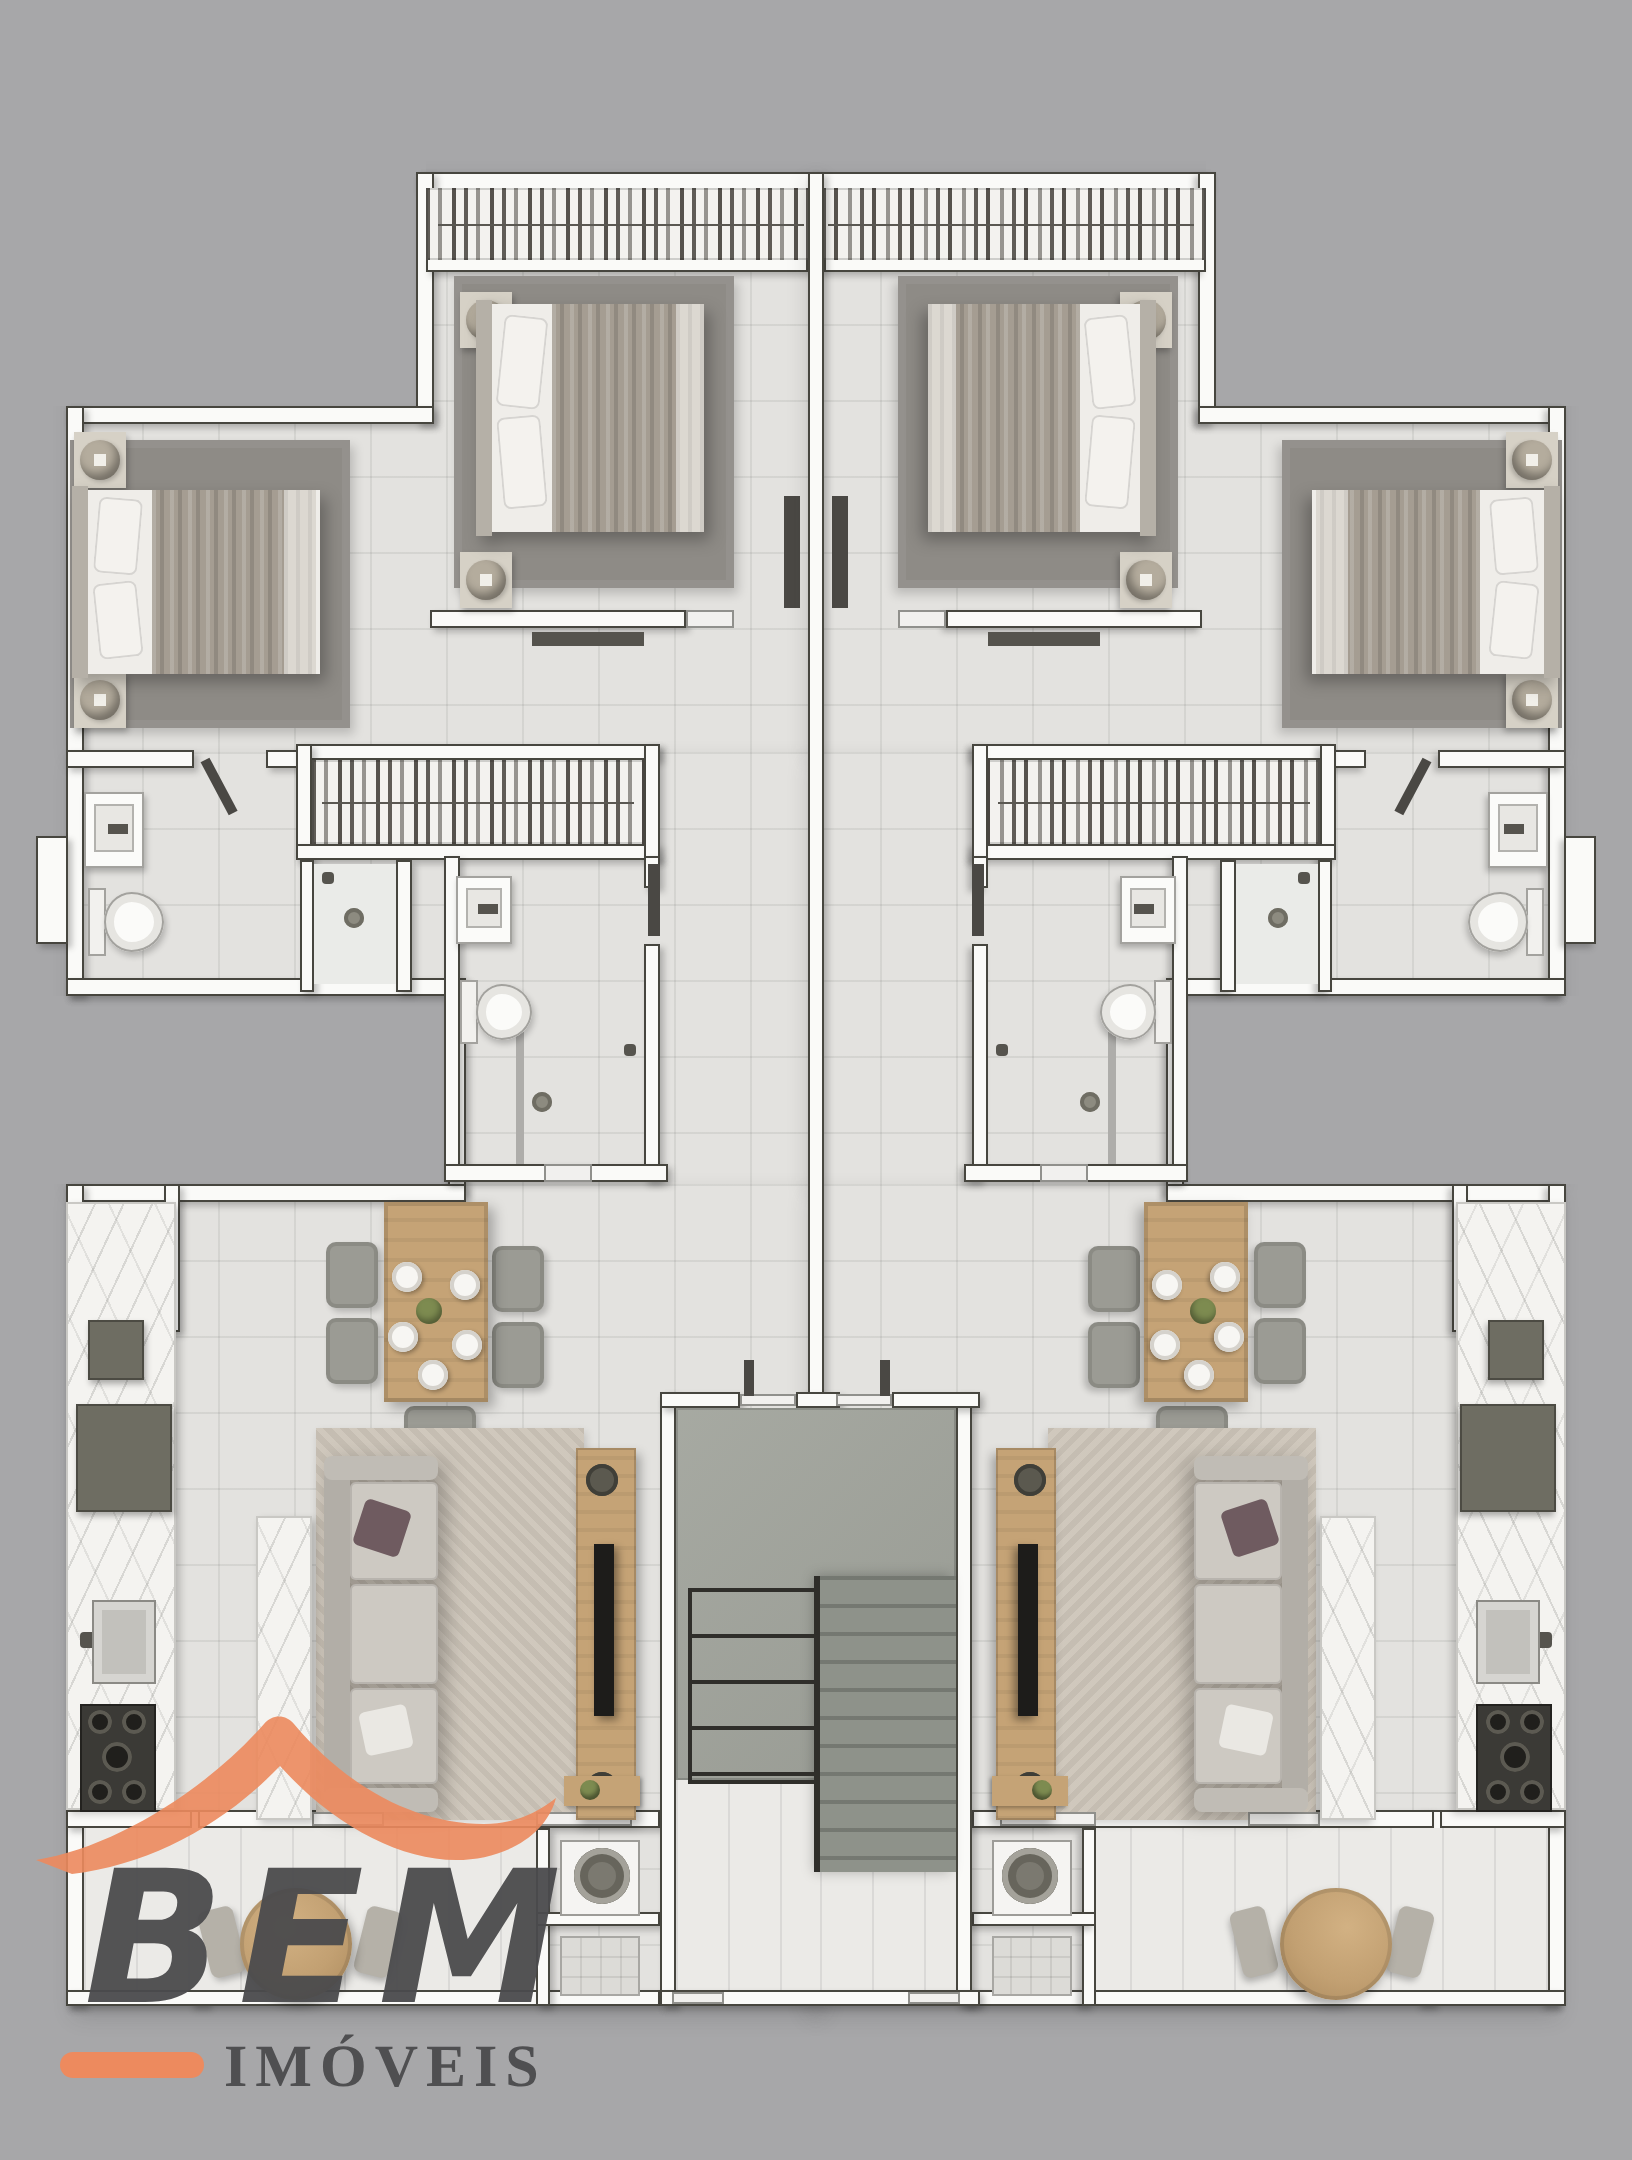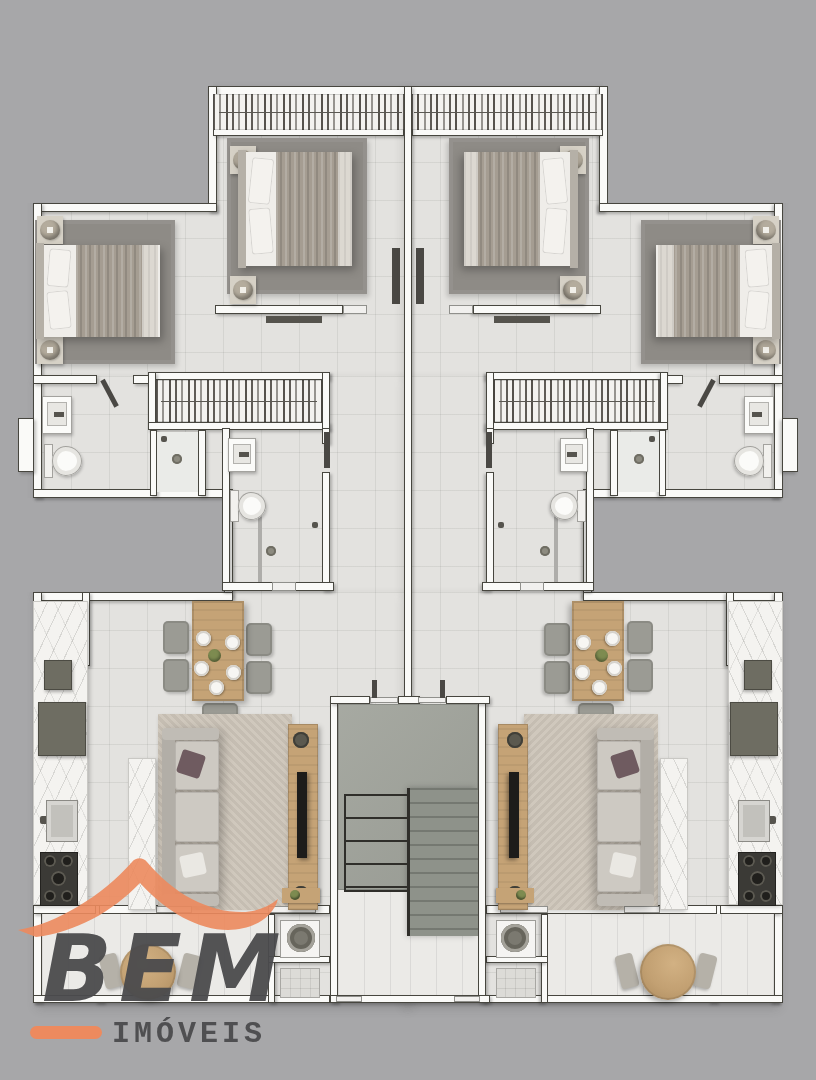--- a/index.html
+++ b/index.html
@@ -65,21 +65,21 @@
   .shelfdark{z-index:5;background:#55534d;}
   .core{left:0;top:0;width:816px;height:1080px;z-index:6;}
   .concrete{z-index:4;background:var(--concrete,#a1a49c);background-image:linear-gradient(135deg,rgba(255,255,255,.06),rgba(0,0,0,.06));box-shadow:inset 0 0 0 1px rgba(0,0,0,.15);}
   .flight{z-index:5;background-color:var(--concreteDark,#8e928a);background-image:repeating-linear-gradient(180deg,rgba(0,0,0,.18) 0 2px,transparent 2px 14px);box-shadow:-3px 0 6px rgba(0,0,0,.25);}
   .railline{z-index:6;background:#2f2e2a;}
   .railing{z-index:6;border:2px solid #2f2e2a;background:repeating-linear-gradient(180deg,transparent 0 21px,#2f2e2a 21px 23px);}
   .logo{left:0;top:0;width:816px;height:1080px;z-index:10;}
   .roofsvg{left:16px;top:850px;opacity:.9;}
   .bem{left:42px;top:924px;font-size:92px;font-weight:bold;letter-spacing:7px;line-height:1;color:var(--logoText,#4b4b4d);opacity:.95;font-family:"DejaVu Sans","Liberation Sans",sans-serif;font-style:italic;}
   .obar{left:30px;top:1026px;width:72px;height:13px;border-radius:7px;background:var(--accent,#ed8a5e);}
-  .imv{left:112px;top:1019px;font-size:30px;font-weight:bold;letter-spacing:4px;line-height:1;color:var(--logoText,#4b4b4d);opacity:.95;font-family:Liberation Mono, monospace;text-align:right;}
+  .imv{left:112px;top:1019px;font-size:30px;font-weight:bold;letter-spacing:4px;line-height:1;color:var(--logoText,#4b4b4d);opacity:.95;font-family:Liberation Serif, serif;text-align:right;}
 </style>
 </head>
 <body>
 
 <div class="stage">
 
   <div class="unit">
 
     <div class="floor" style="left:33px;top:86px;width:375px;height:290px"></div>
     <div class="floor" style="left:33px;top:376px;width:375px;height:216px"></div>

